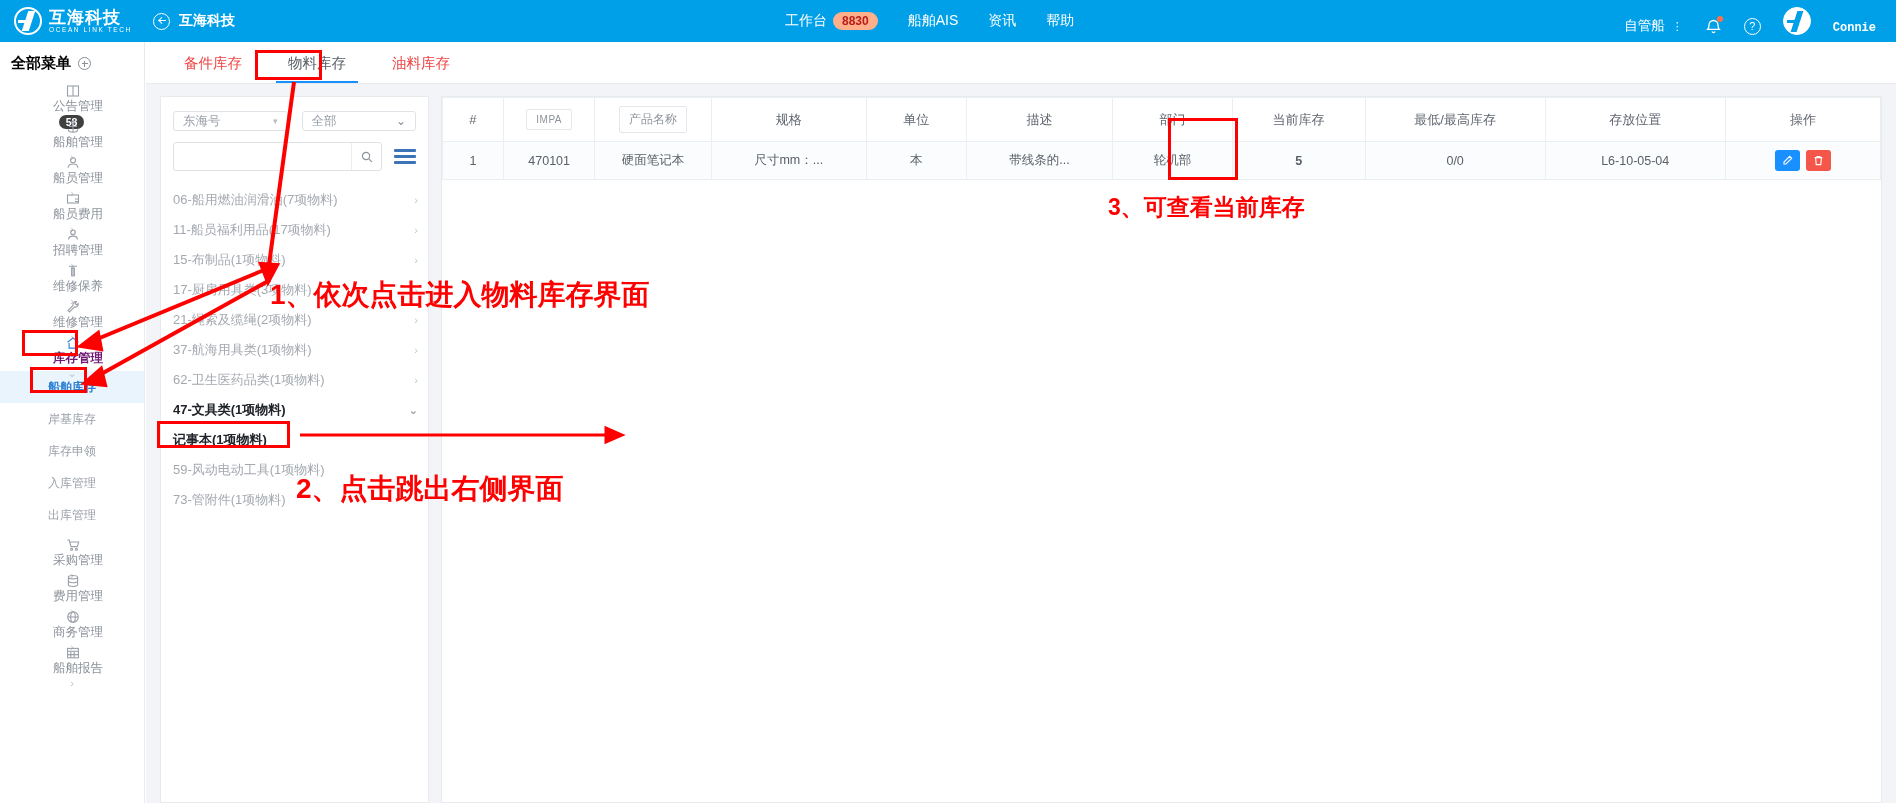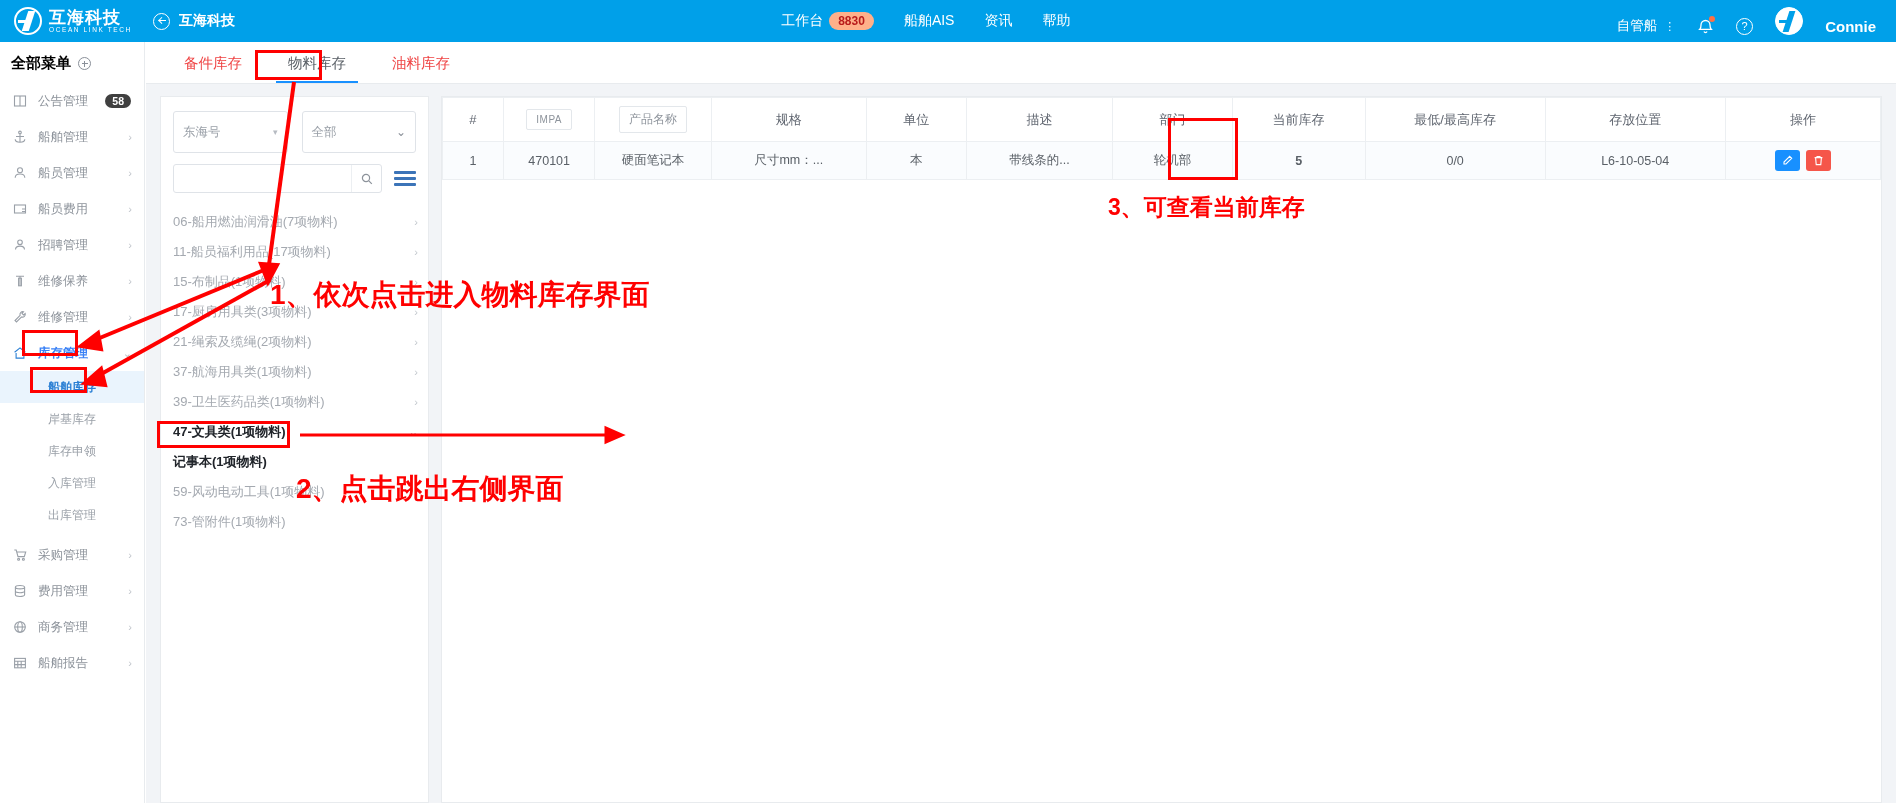--- a/index.html
+++ b/index.html
@@ -78,21 +78,21 @@
     position: relative; overflow: hidden; border: 1px solid #fff;
   }
   .avatar::before {
     content: ""; position: absolute; left: 10px; top: 3px;
     width: 6px; height: 21px; background: #00a0e9; transform: skewX(-18deg);
   }
   .avatar::after {
     content: ""; position: absolute; left: 3px; top: 12px;
     width: 8px; height: 3px; background: #00a0e9;
   }
-  .username { font-size: 15px; font-weight: bold; }
+  .username { font-size: 12px; font-weight: bold; font-family: Liberation Mono, monospace; }
 
   
   .sidebar {
     position: absolute; top: 42px; left: 0; width: 145px; height: 761px;
     background: #fff; border-right: 1px solid #e8ebee; overflow: hidden;
   }
   .menu-title {
     display: flex; align-items: center; padding: 12px 0 10px 11px;
     font-size: 15px; font-weight: bold; color: #000000;
   }
@@ -101,31 +101,31 @@
     margin-left: 7px; position: relative;
   }
   .plus-circle::before, .plus-circle::after {
     content: ""; position: absolute; background: #8a9099;
   }
   .plus-circle::before { left: 2.6px; top: 5.4px; width: 6.8px; height: 1.1px; }
   .plus-circle::after { left: 5.4px; top: 2.6px; width: 1.1px; height: 6.8px; }
 
   .menu-item {
     display: flex; align-items: center; height: 36px; padding-left: 12px;
-    font-size: 12.5px; color: #8d939b; cursor: pointer; position: relative;
+    font-size: 12.5px; color: #8d939b; cursor: pointer; position: relative; flex-direction: column;
   }
   .menu-item .mi-icon {
     width: 15px; height: 15px; flex: 0 0 auto; margin-right: 11px;
     color: #9aa0a8; display: flex; align-items: center; justify-content: center;
   }
   .menu-item .mi-label { flex: 1 1 auto; }
   .menu-chev {
     margin-right: 12px; font-size: 11px; color: #c0c5cb;
   }
-  .menu-item.active .mi-label { color: #3b82f6; font-weight: bold; }
+  .menu-item.active .mi-label { color: #701a75; font-weight: bold; }
   .menu-item.active .mi-icon { color: #2a7fd4; }
   .badge-green {
     background: #404040; color: #fff; font-size: 10.5px; font-weight: bold;
     border-radius: 7px; padding: 1px 7px; margin-right: 13px;
   }
   .submenu-item {
     height: 32px; display: flex; align-items: center; justify-content: center;
     font-size: 12px; color: #9aa0a8; cursor: pointer;
   }
   .submenu-item.selected { background: #eaf4fd; color: #2a7fd4; font-weight: bold; }
@@ -151,21 +151,21 @@
 
   .content { display: flex; padding: 12px 14px 0 14px; height: 719px; }
 
   
   .left-panel {
     width: 470px; height: 707px; background: #fff; border: 1px solid #e8ebee;
     display: flex; flex-direction: column;
   }
   .filters { display: flex; gap: 14px; padding: 14px 12px 0 12px; }
   .sel-box {
-    flex: 1 1 0; height: 42px; border: 1px solid #dfe3e8; border-radius: 3px;
+    flex: 1 1 0; height: 20px; border: 1px solid #dfe3e8; border-radius: 3px;
     display: flex; align-items: center; padding: 0 9px;
     font-size: 12.5px; color: #9aa0a8; cursor: pointer; background: #fff;
   }
   .sel-box .caret { margin-left: auto; font-size: 9px; color: #b6bbc2; }
   .sel-box .caret.thin { font-size: 12px; color: #8a9099; }
 
   .searchrow { display: flex; align-items: center; gap: 12px; padding: 11px 12px 0 12px; }
   .search-wrap {
     flex: 1 1 0; height: 29px; border: 1px solid #dfe3e8; border-radius: 3px;
     display: flex; align-items: center; background: #fff;
@@ -495,21 +495,21 @@
           </div>
           <div class="cat-row">
             <span class="cat-label">21-绳索及缆绳(2项物料)</span>
             <span class="cat-arrow">›</span>
           </div>
           <div class="cat-row">
             <span class="cat-label">37-航海用具类(1项物料)</span>
             <span class="cat-arrow">›</span>
           </div>
           <div class="cat-row">
-            <span class="cat-label">39-卫生医药品类(1项物料)</span>
+            <span class="cat-label">62-卫生医药品类(1项物料)</span>
             <span class="cat-arrow">›</span>
           </div>
           <div class="cat-row expanded">
             <span class="cat-label">47-文具类(1项物料)</span>
             <span class="cat-arrow">⌄</span>
           </div>
           <div class="cat-row child">
             <span class="cat-label">记事本(1项物料)</span>
           </div>
           <div class="cat-row">

